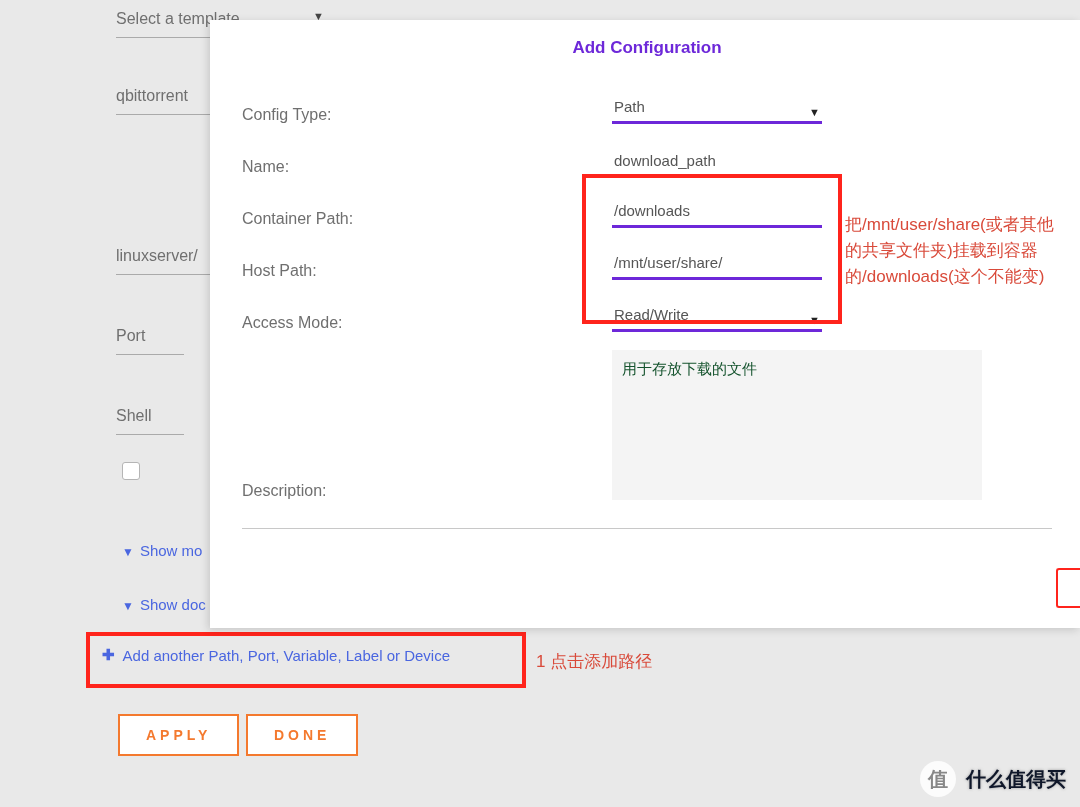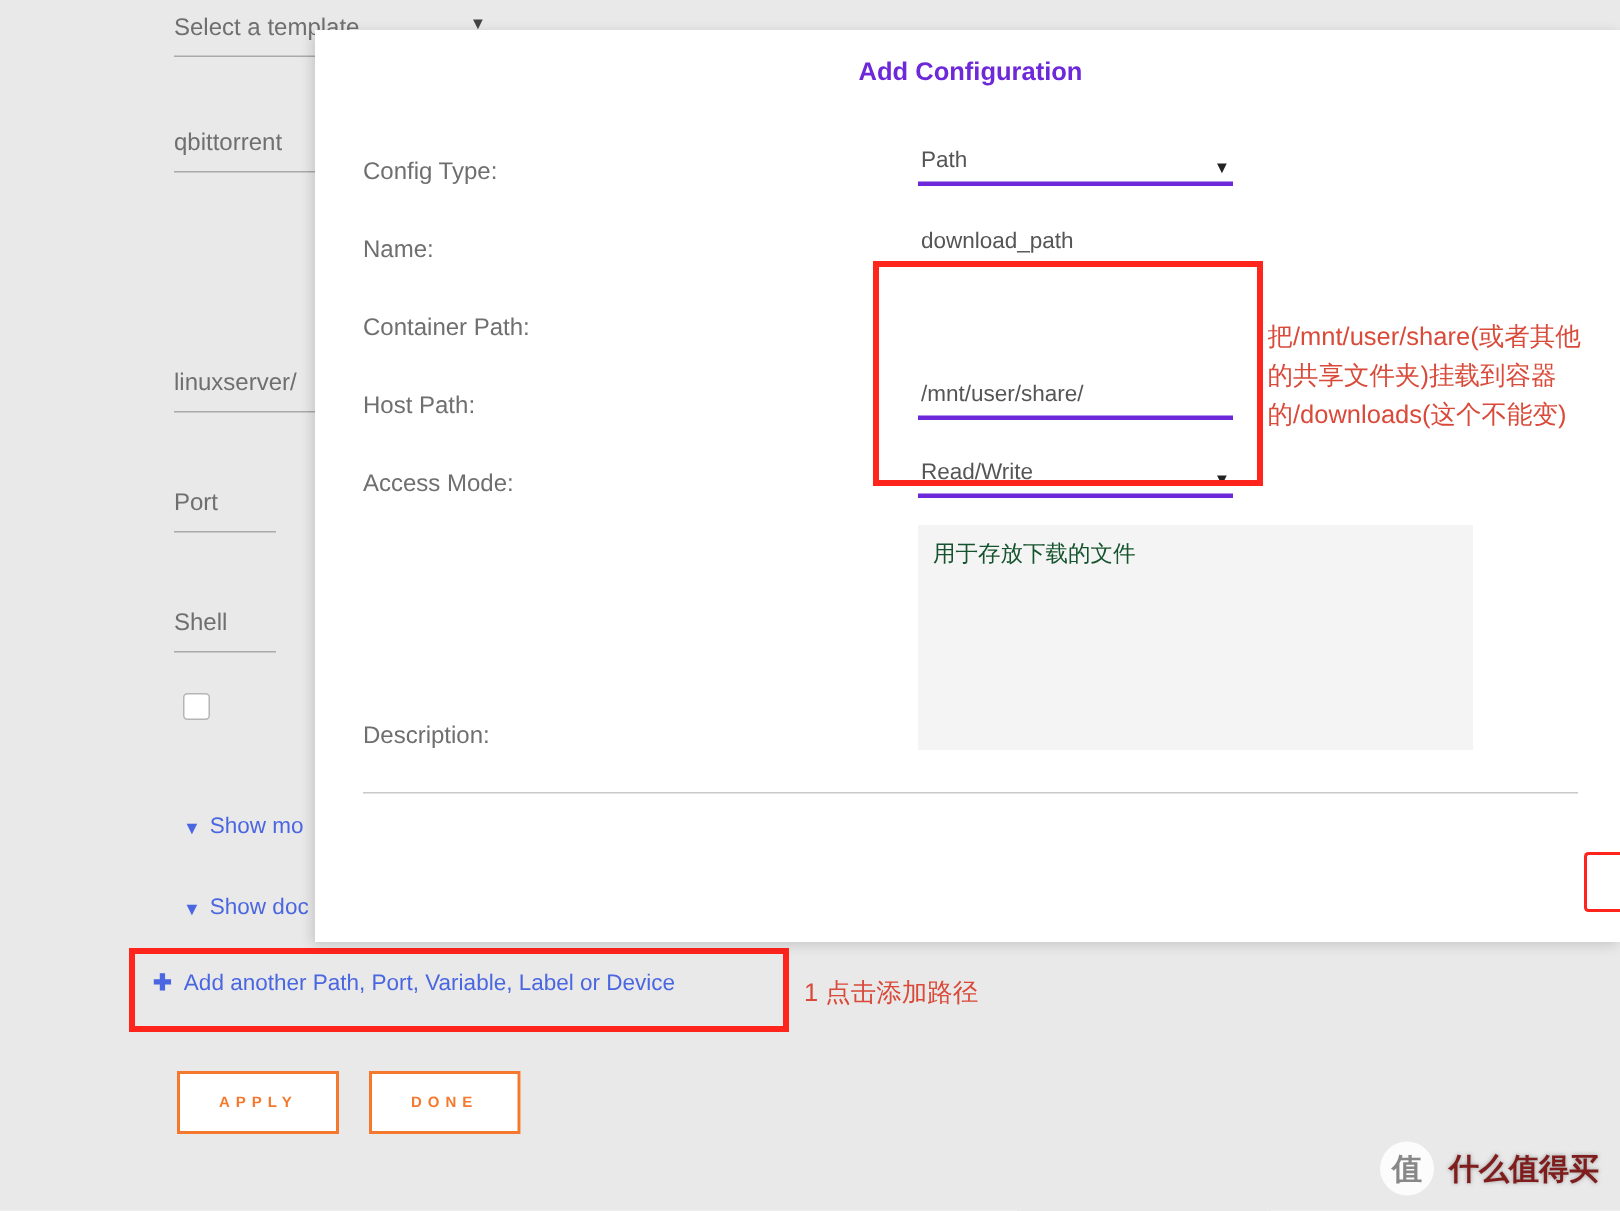--- a/index.html
+++ b/index.html
@@ -74,21 +74,21 @@
 
   .btn {
     position: absolute;
     height: 42px;
     padding: 2px 26px;
     border: 2px solid #f4792e;
     background: #fff;
     color: #f4792e;
     font-weight: bold;
     letter-spacing: 4px;
-    font-size: 10px;
+    font-size: 14px;
     display: flex; align-items: center; justify-content: center;
     cursor: pointer;
   }
 
   
   .modal {
     position: absolute;
     left: 210px; top: 20px;
     width: 870px;  
     height: 608px;
@@ -187,21 +187,21 @@
   .wm-badge {
     width: 36px; height: 36px;
     border-radius: 50%;
     background: rgba(255,255,255,0.85);
     color: #888;
     font-size: 20px;
     display: flex; align-items: center; justify-content: center;
     font-weight: bold;
   }
   .wm-text {
-    color: #7f1d1d;
+    color: #0f172a;
     font-size: 20px;
     font-weight: 600;
     text-shadow: 0 0 3px rgba(100,100,100,0.6);
   }
 </style>
 </head>
 <body>
 
 <div class="page">
 
@@ -272,20 +272,25 @@
     <div class="mlabel">Name:</div>
     <div class="mfield name-field">
       <div class="ufield">
         <span>download_path</span>
       </div>
     </div>
   </div>
 
   <div class="mrow">
     <div class="mlabel">Container Path:</div>
+    <div class="mfield">
+      <div class="ufield">
+        <span>/downloads</span>
+      </div>
+    </div>
   </div>
 
   <div class="mrow">
     <div class="mlabel">Host Path:</div>
     <div class="mfield">
       <div class="ufield">
         <span>/mnt/user/share/</span>
       </div>
     </div>
   </div>

